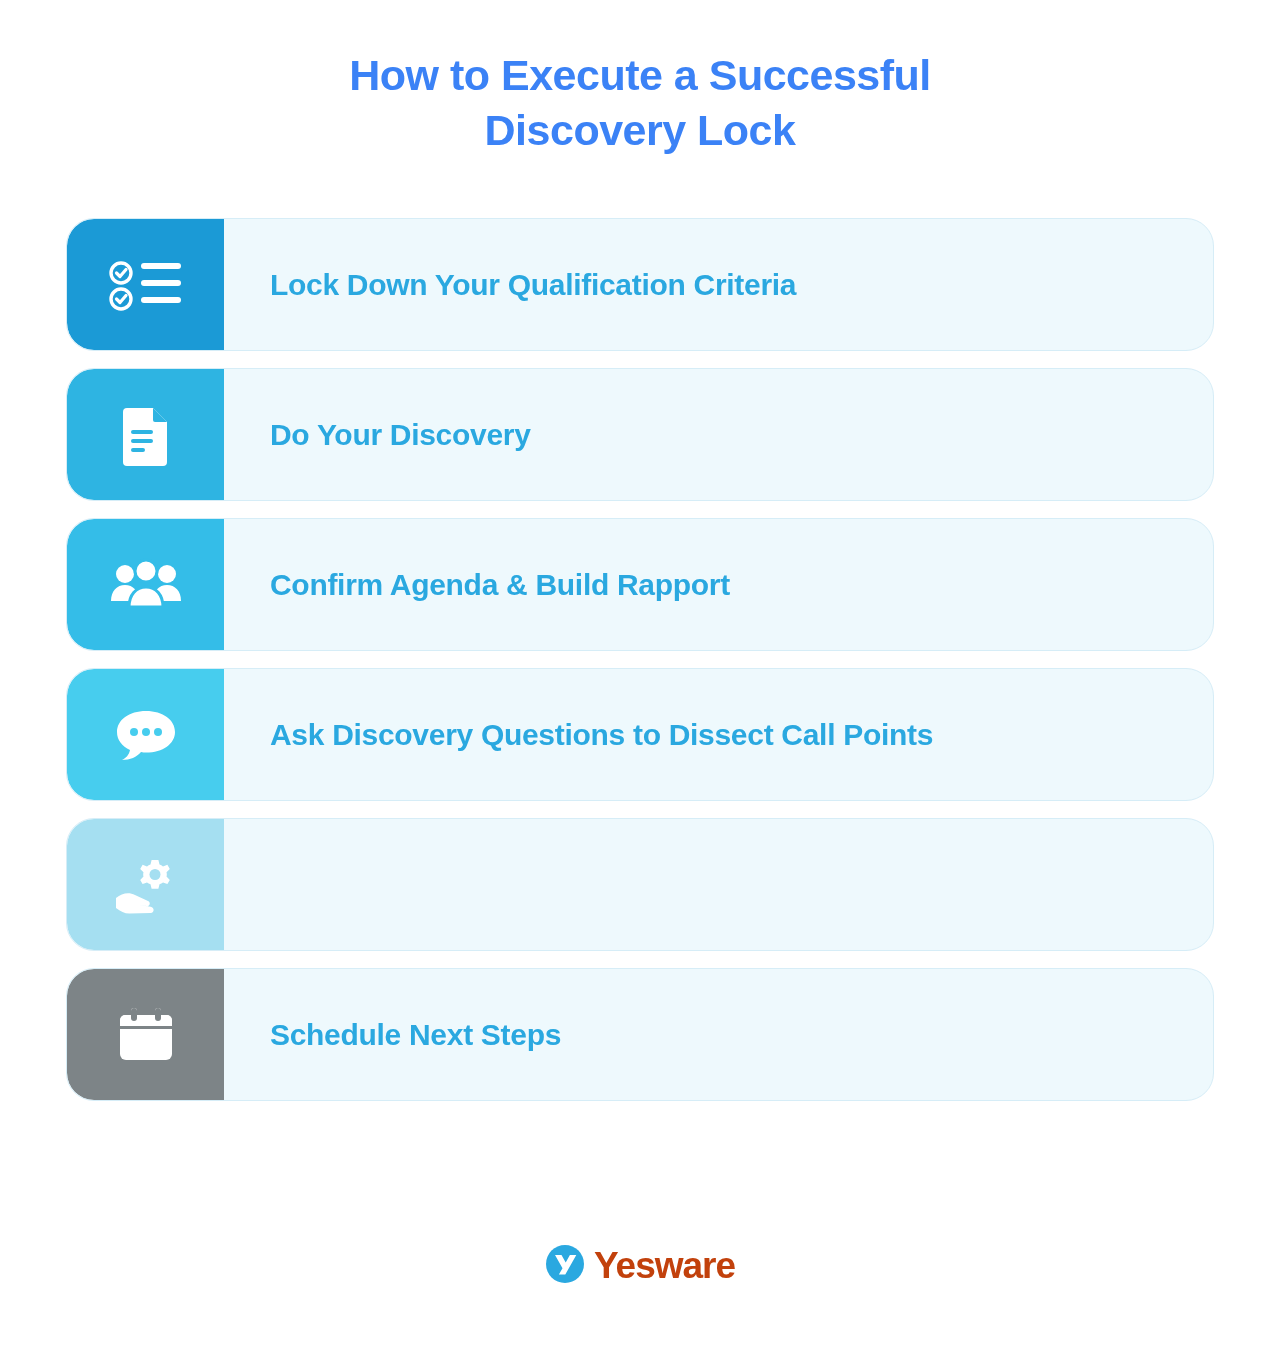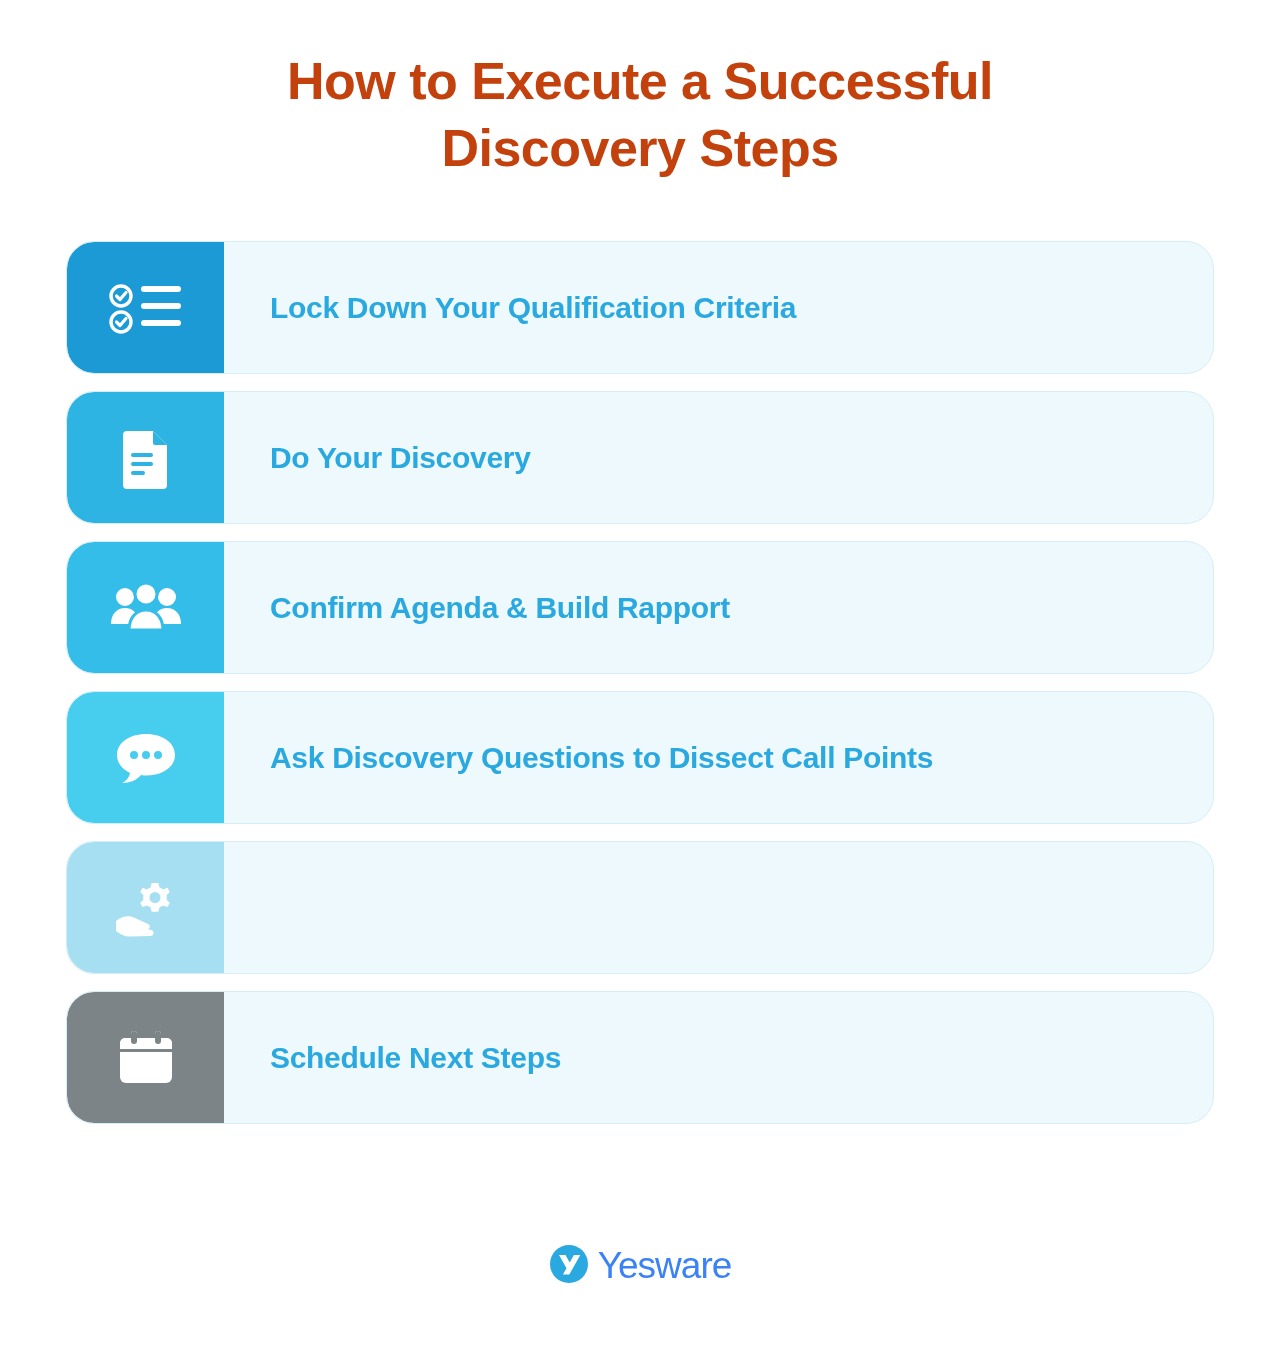--- a/index.html
+++ b/index.html
@@ -14,22 +14,22 @@
     overflow: hidden;
   }
   .page {
     position: relative;
     width: 1280px;
     height: 1350px;
     box-sizing: border-box;
   }
   .title {
     text-align: center;
-    color: #c2410c;
-    font-size: 52px;
+    color: #3b82f6;
+    font-size: 43px;
     font-weight: bold;
     line-height: 1.28;
     letter-spacing: -0.5px;
     padding-top: 48px;
     margin: 0 auto;
     width: 900px;
   }
   .title-line {
     display: block;
   }
@@ -82,34 +82,34 @@
     display: flex;
     align-items: center;
     justify-content: center;
     gap: 9px;
   }
   .logo-mark {
     display: block;
   }
   .logo-text {
     font-size: 37px;
-    font-weight: normal;
-    color: #3b82f6;
+    font-weight: bold;
+    color: #c2410c;
     letter-spacing: -1px;
     text-align: center;
   }
 </style>
 </head>
 <body>
 
 <div class="page">
 
   <h1 class="title">
     <span class="title-line">How to Execute a Successful</span>
-    <span class="title-line">Discovery Steps</span>
+    <span class="title-line">Discovery Lock</span>
   </h1>
 
   <div class="steps">
 
     <div class="step-row">
       <div class="icon-block" style="background:#1b9ad6;">
         <span>
           <svg width="78" height="60" viewBox="0 0 78 60" xmlns="http://www.w3.org/2000/svg">
             <circle cx="14" cy="18" r="10" fill="none" stroke="#ffffff" stroke-width="3.4"></circle>
             <polyline points="9.5,18 13,21.5 19,14.5" fill="none" stroke="#ffffff" stroke-width="3.2" stroke-linecap="round" stroke-linejoin="round"></polyline>

